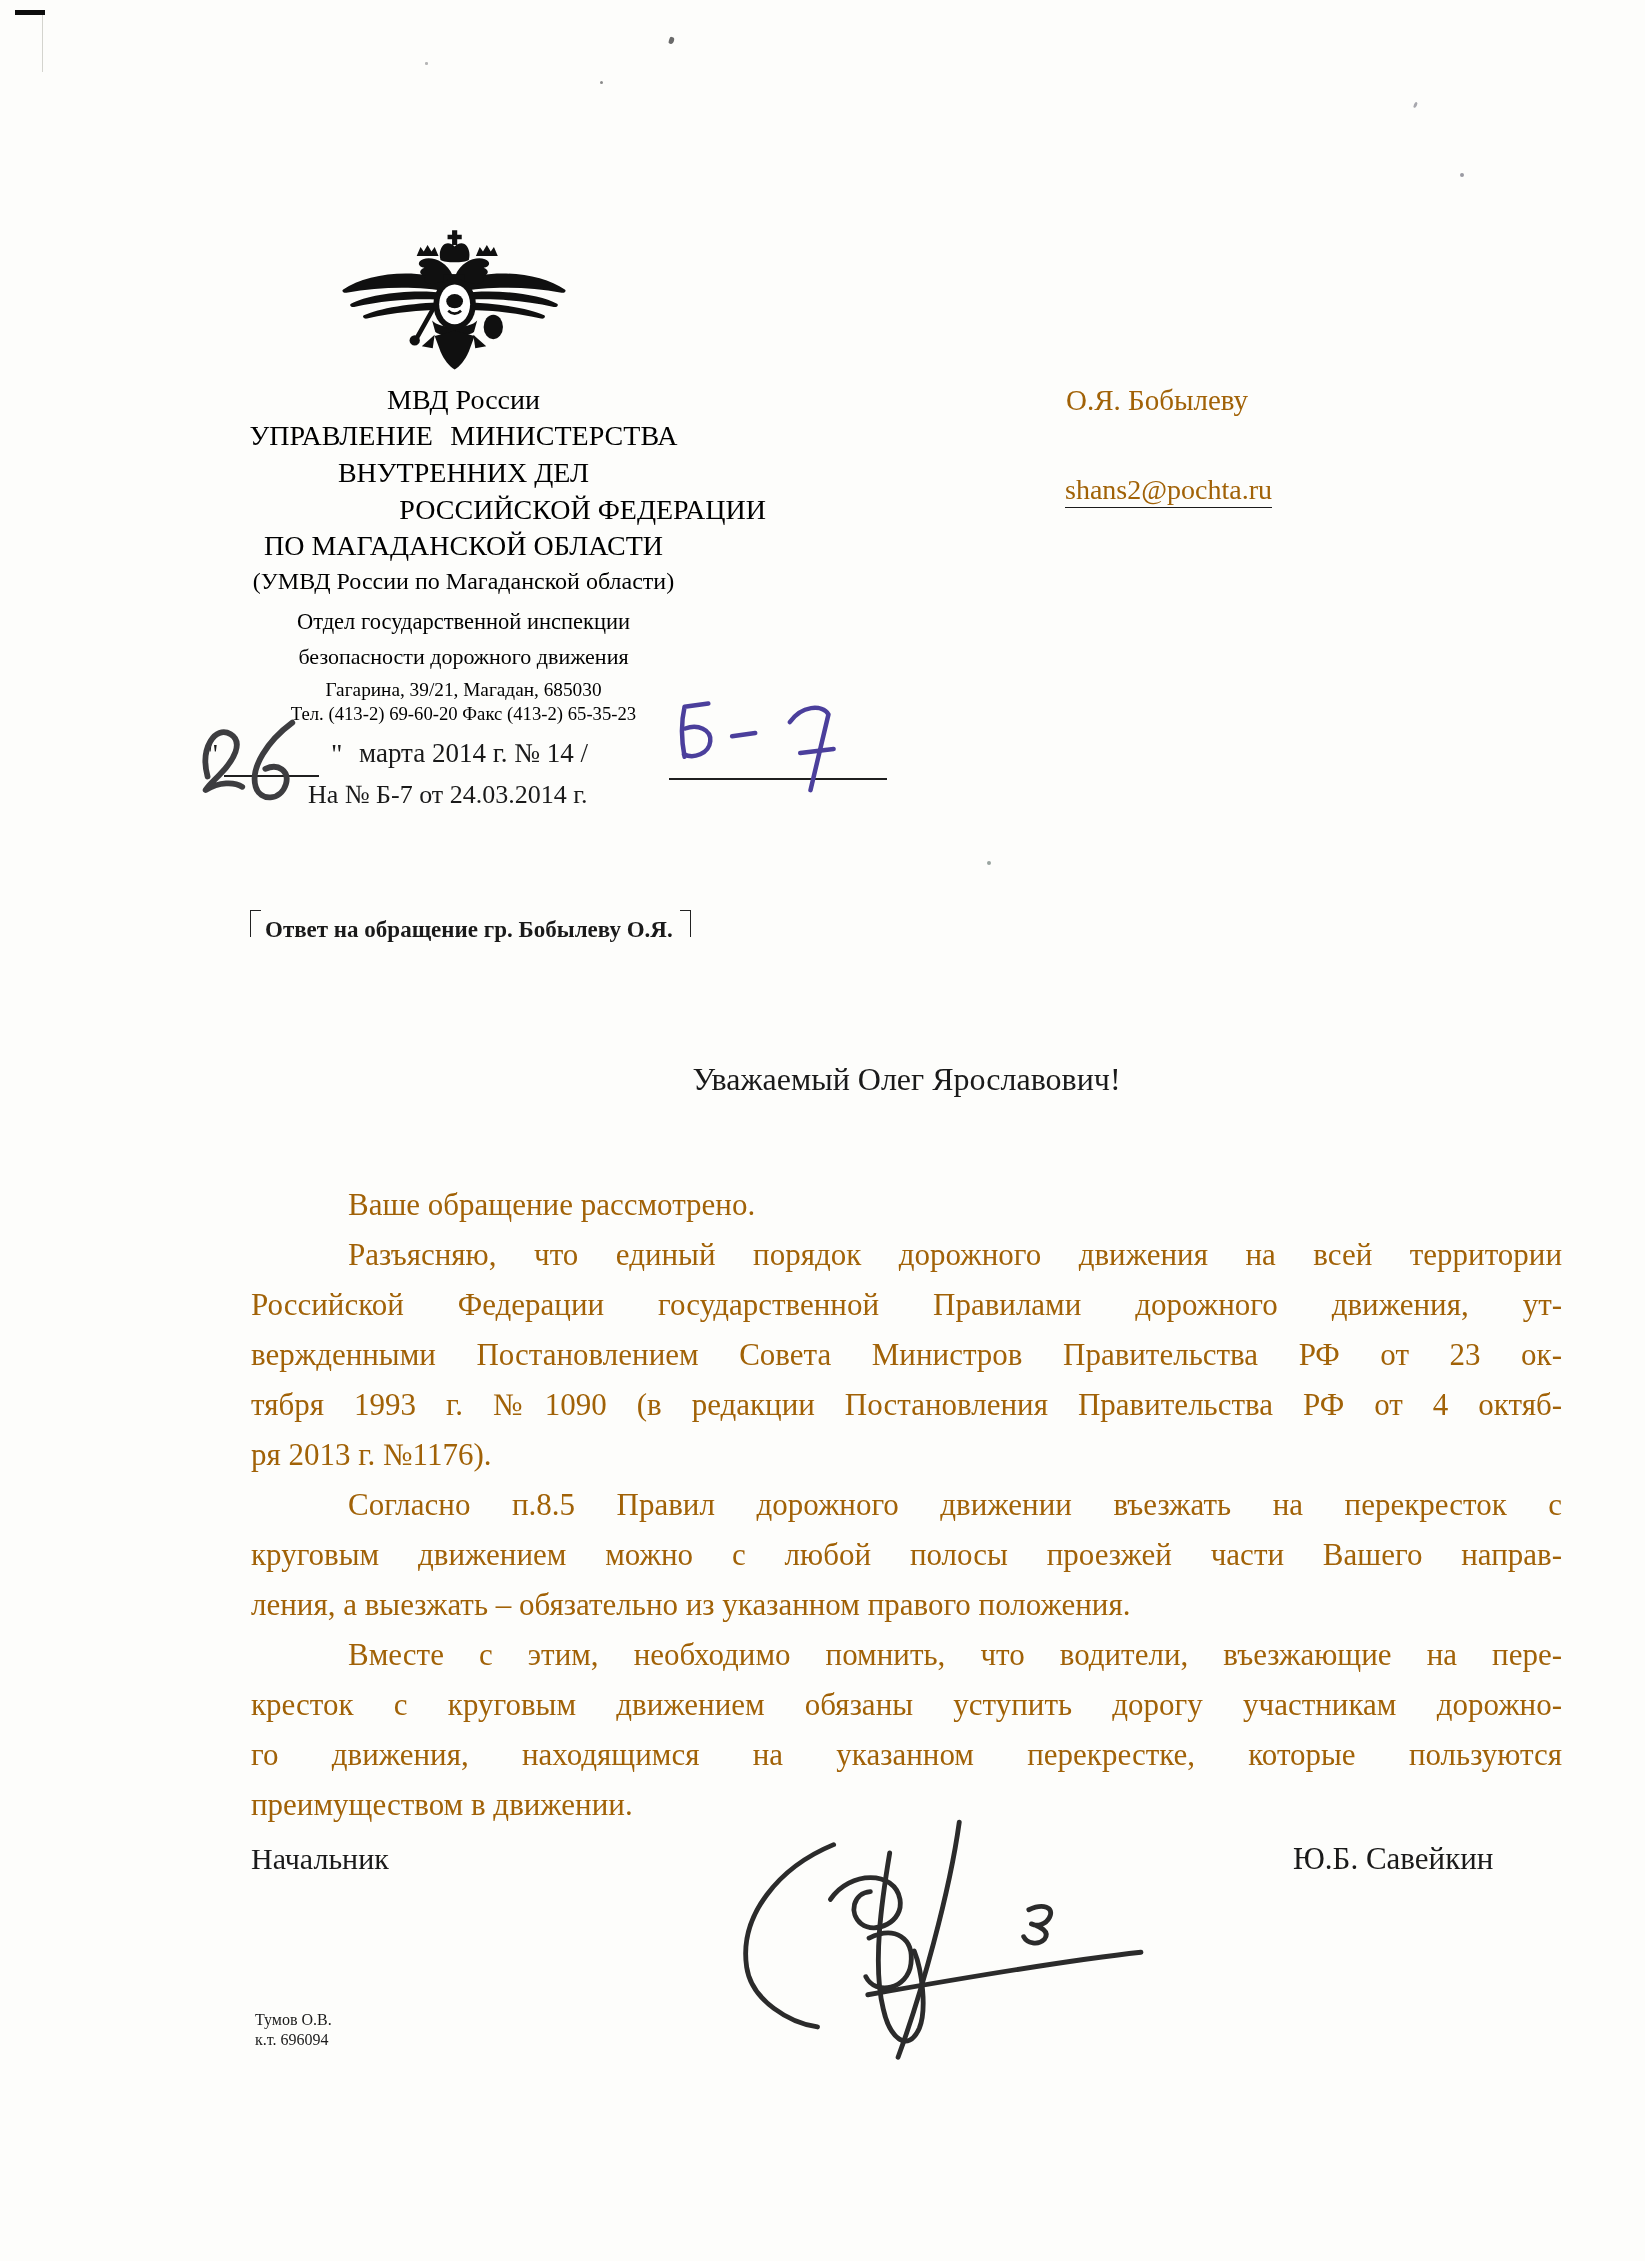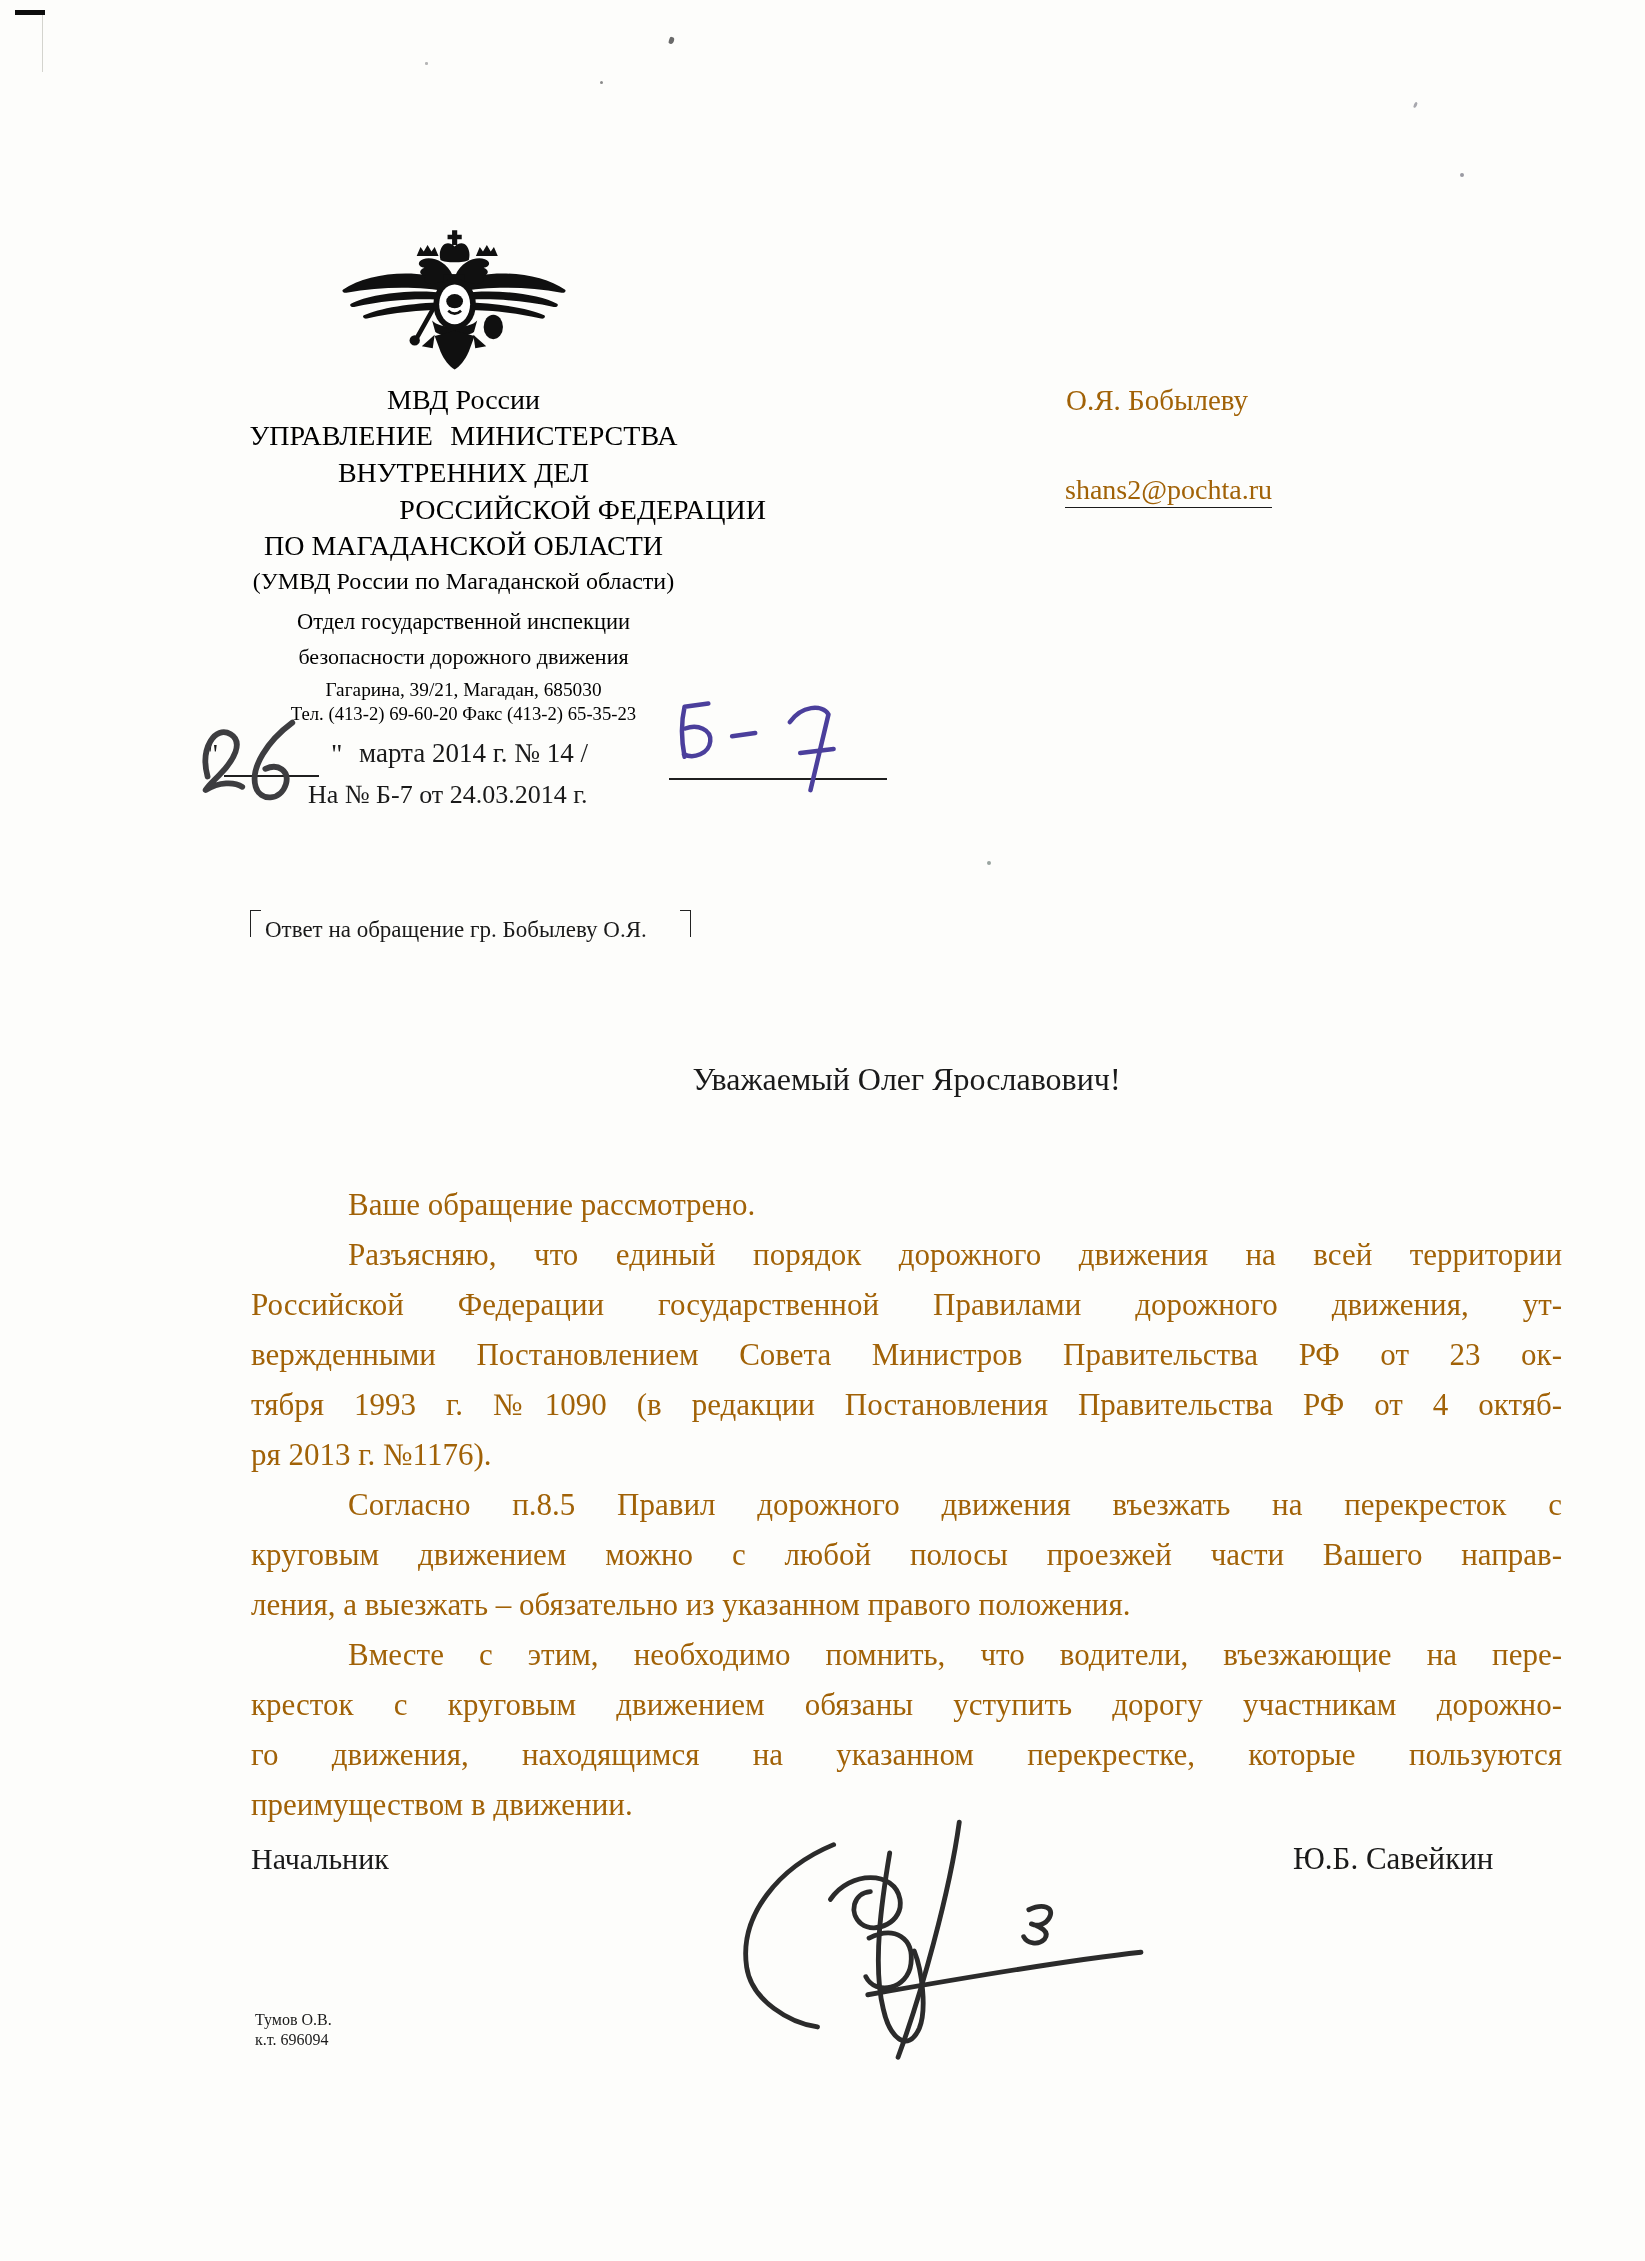--- a/index.html
+++ b/index.html
@@ -133,32 +133,32 @@
 
 <div class="abs" style="left:308px;top:780px;font-size:26px;white-space:nowrap;">На № Б-7 от 24.03.2014 г.</div>
 
 <div class="abs recip" style="left:1066px;top:384px;font-size:29px;">О.Я. Бобылеву</div>
 <div class="abs recip" style="left:1065px;top:474px;font-size:28px;">
   <span id="recip-email">shans2@pochta.ru</span>
 </div>
 
 <div class="corner abs" id="corner-l" style="left:250px;top:910px;"></div>
 <div class="corner abs" id="corner-r" style="left:680px;top:910px;"></div>
-<div class="abs" style="left:265px;top:917px;font-size:23px;white-space:nowrap;">Ответ на обращение гр. Бобылеву О.Я.</div>
+<div class="abs" style="left:265px;top:917px;font-size:23px;white-space:nowrap;font-weight:bold;">Ответ на обращение гр. Бобылеву О.Я.</div>
 
 <div class="abs ctr" style="left:251px;top:1061px;width:1311px;font-size:32px;">Уважаемый Олег Ярославович!</div>
 
 <div id="body-text" class="abs">
   <div class="bline indent last">Ваше обращение рассмотрено.</div>
   <div class="bline indent">Разъясняю, что единый порядок дорожного движения на всей территории</div>
   <div class="bline">Российской Федерации государственной Правилами дорожного движения, ут-</div>
   <div class="bline">вержденными Постановлением Совета Министров Правительства РФ от 23 ок-</div>
   <div class="bline">тября 1993 г. №1090 (в редакции Постановления Правительства РФ от 4 октяб-</div>
   <div class="bline last">ря 2013 г. №1176).</div>
-  <div class="bline indent">Согласно п.8.5 Правил дорожного движения въезжать на перекресток с</div>
+  <div class="bline indent">Согласно п.8.5 Правил дорожного движении въезжать на перекресток с</div>
   <div class="bline">круговым движением можно с любой полосы проезжей части Вашего направ-</div>
   <div class="bline last">ления, а выезжать – обязательно из указанном правого положения.</div>
   <div class="bline indent">Вместе с этим, необходимо помнить, что водители, въезжающие на пере-</div>
   <div class="bline">кресток с круговым движением обязаны уступить дорогу участникам дорожно-</div>
   <div class="bline">го движения, находящимся на указанном перекрестке, которые пользуются</div>
   <div class="bline last">преимуществом в движении.</div>
 </div>
 
 <div class="abs" style="left:251px;top:1842px;font-size:30px;">Начальник</div>
 <div class="abs" style="left:1293px;top:1841px;font-size:31px;white-space:nowrap;">Ю.Б. Савейкин</div>

